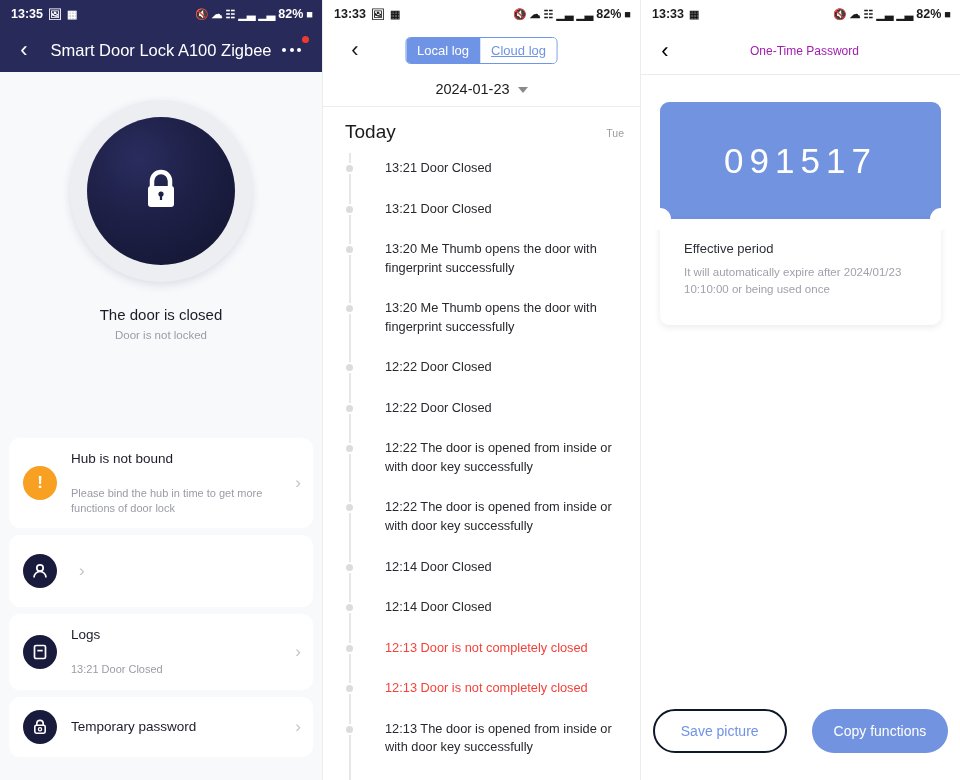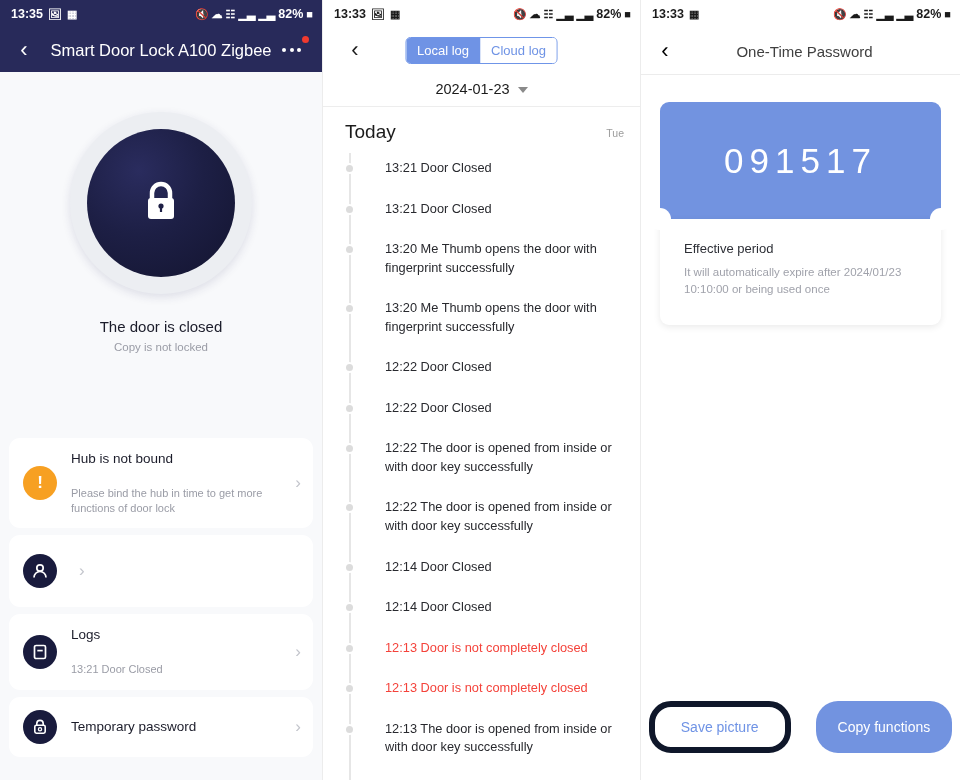--- a/index.html
+++ b/index.html
@@ -39,21 +39,21 @@
   }
   .more-dots i { width: 4px; height: 4px; border-radius: 50%; background: #fff; display: block; }
   .red-badge {
     position: absolute; right: 13px; top: 8px;
     width: 7px; height: 7px; border-radius: 50%; background: #f03a2f;
   }
   .p1-body {
     position: absolute; top: 72px; left: 0; right: 0; bottom: 0;
     background: #f8f9fb; border-radius: 20px 20px 0 0; overflow: hidden;
   }
-  .lock-area { padding-top: 40px; display: flex; flex-direction: column; align-items: center; }
+  .lock-area { padding-top: 28px; display: flex; flex-direction: column; align-items: center; }
   .lock-outer {
     width: 182px; height: 182px; border-radius: 50%;
     background: #eceef2;
     display: flex; align-items: center; justify-content: center;
     box-shadow: 0 3px 10px rgba(40,42,90,0.13);
   }
   .lock-inner {
     width: 148px; height: 148px; border-radius: 50%;
     background: radial-gradient(circle at 35% 28%, #2a2c5e 0%, #1d1f45 45%, #13142f 100%);
     display: flex; align-items: center; justify-content: center;
@@ -84,21 +84,21 @@
   .panel2 { width: 318px; height: 780px; background: #ffffff; position: relative;
             border-left: 1px solid #ececec; overflow: hidden; }
   .p2-nav { height: 44px; display: flex; align-items: center; position: relative; padding: 0 8px; }
   .p2-nav .back-chevron { color: #1b1b1b; }
   .seg {
     position: absolute; left: 50%; transform: translateX(-50%);
     display: flex; border: 1px solid #6f95e8; border-radius: 5px; overflow: hidden;
   }
   .seg div { padding: 5px 11px; font-size: 13px; }
   .seg .on { background: #6f93e5; color: #fff; }
-  .seg .off { background: #fff; color: #6f93e5; }
+  .seg .off { background: #fff; color: #6f93e5; text-decoration: underline; }
   .date-row {
     height: 34px; display: flex; align-items: center; justify-content: center;
     gap: 8px; font-size: 14.5px; color: #1b1b1b; font-weight: 500;
   }
   .caret { width: 0; height: 0; border-left: 5px solid transparent;
     border-right: 5px solid transparent; border-top: 6px solid #8a8a8a; margin-top: 2px; }
   .p2-sep { height: 1px; background: #ededed; }
   .today-row { display: flex; align-items: flex-end; justify-content: space-between;
     padding: 14px 16px 4px 22px; }
   .today-lbl { font-size: 19px; color: #1b1b1b; font-weight: 500; }
@@ -115,21 +115,21 @@
     box-shadow: 0 0 0 2px #fff;
   }
   .log-txt { font-size: 12.8px; color: #28292e; line-height: 1.45; }
   .log-item.alert .log-txt { color: #f4423a; }
 
   
   .panel3 { width: 320px; height: 780px; background: #ffffff; position: relative;
             border-left: 1px solid #ececec; overflow: hidden; }
   .p3-nav { height: 46px; display: flex; align-items: center; position: relative; }
   .p3-title { position: absolute; left: 8px; right: 0; text-align: center;
-    font-size: 15px; color: #404040; font-weight: 500; }
+    font-size: 12px; color: #a21caf; font-weight: 500; }
   .p3-sep { height: 1px; background: #ececec; }
   .pw-wrap { margin: 27px 19px 0 19px; position: relative; }
   .pw-top {
     background: #7293e0; border-radius: 9px 9px 0 0; height: 117px;
     display: flex; align-items: center; justify-content: center;
   }
   .pw-code { color: #fff; font-size: 35px; letter-spacing: 6px; font-weight: 400; }
   .notch-row { position: relative; height: 0; }
   .notch {
     position: absolute; top: -11px; width: 22px; height: 22px;
@@ -141,21 +141,21 @@
     background: #ffffff; border-radius: 0 0 9px 9px; padding: 22px 24px 26px 24px;
     box-shadow: 0 2px 7px rgba(0,0,0,0.085);
   }
   .eff-title { font-size: 13px; color: #2d2f36; margin-bottom: 8px; }
   .eff-desc { font-size: 11.5px; color: #a0a2ab; line-height: 1.5; }
   .p3-actions {
     position: absolute; bottom: 27px; left: 0; right: 0;
     display: flex; justify-content: center; gap: 25px;
   }
   .btn-outline {
-    border: 6px solid #0f172a; color: #6f93e5; background: #fff;
+    border: 2px solid #0f172a; color: #6f93e5; background: #fff;
     border-radius: 22px; padding: 12px 26px; font-size: 14px;
   }
   .btn-fill {
     background: #7293e0; color: #fff; border: none;
     border-radius: 22px; padding: 13px 22px; font-size: 14px;
   }
 </style>
 </head>
 <body>
 
@@ -197,21 +197,21 @@
           <div class="lock-inner">
             <svg width="42" height="48" viewBox="0 0 42 48">
               <path d="M12 20 V14 a9 9 0 0 1 18 0 V20" fill="none" stroke="#fff" stroke-width="4.5"></path>
               <rect x="8" y="19" width="26" height="21" rx="3" fill="#fff"></rect>
               <circle cx="21" cy="27" r="2.6" fill="#1d1f45"></circle>
               <rect x="19.9" y="27" width="2.2" height="6" fill="#1d1f45"></rect>
             </svg>
           </div>
         </div>
         <div class="lock-status">The door is closed</div>
-        <div class="lock-sub">Copy is not locked</div>
+        <div class="lock-sub">Door is not locked</div>
       </div>
 
       <div class="cards">
 
         <div class="card">
           <div class="card-ico ico-warn">!</div>
           <div class="card-text">
             <div class="card-title">Hub is not bound</div>
             <div class="card-sub">Please bind the hub in time to get more functions of door lock</div>
           </div>

